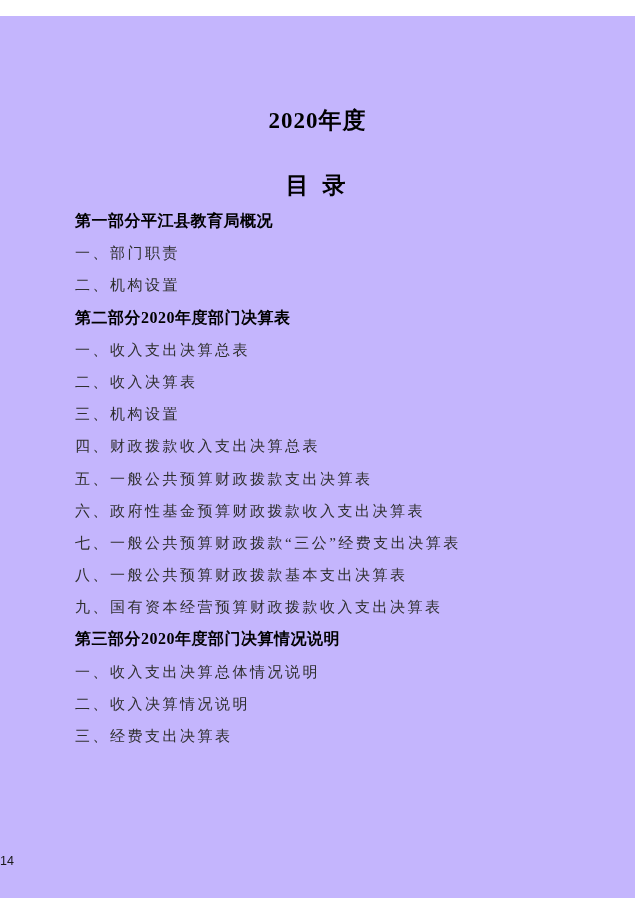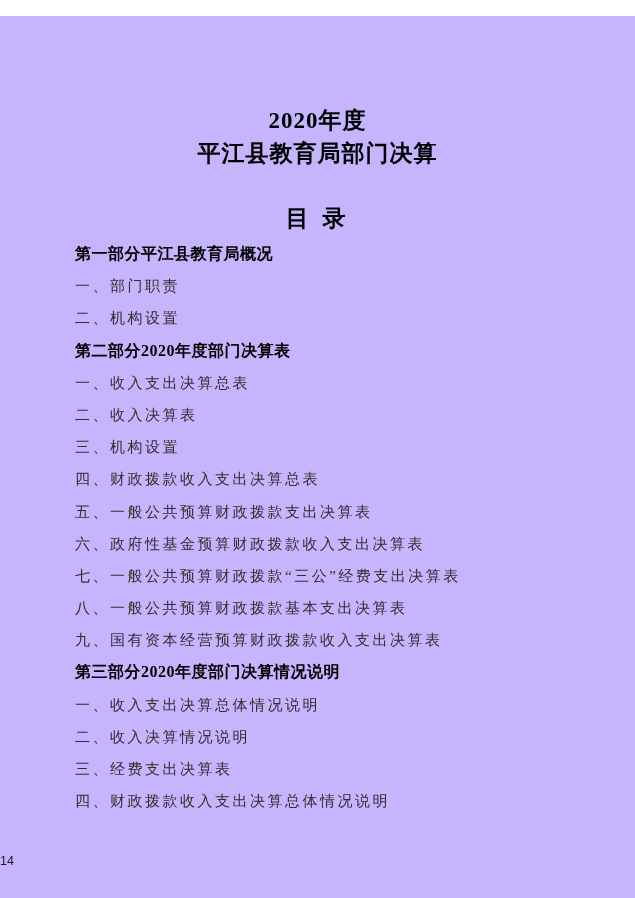--- a/index.html
+++ b/index.html
@@ -64,21 +64,20 @@
     font-size: 12.5px;
     color: #1a1a1a;
     font-family: "Liberation Sans", "DejaVu Sans", sans-serif;
   }
 </style>
 </head>
 <body>
 
 <div class="page">
   <div class="doc-title first">2020年度</div>
-  <div class="doc-title">平江县教育局部门决算</div>
 
   <div class="toc-heading">目 录</div>
 
   <div class="toc-list">
       <div class="toc-entry section">第一部分平江县教育局概况</div>
       <div class="toc-entry item">一、部门职责</div>
       <div class="toc-entry item">二、机构设置</div>
       <div class="toc-entry section">第二部分2020年度部门决算表</div>
       <div class="toc-entry item">一、收入支出决算总表</div>
       <div class="toc-entry item">二、收入决算表</div>
@@ -86,17 +85,16 @@
       <div class="toc-entry item">四、财政拨款收入支出决算总表</div>
       <div class="toc-entry item">五、一般公共预算财政拨款支出决算表</div>
       <div class="toc-entry item">六、政府性基金预算财政拨款收入支出决算表</div>
       <div class="toc-entry item">七、一般公共预算财政拨款“三公”经费支出决算表</div>
       <div class="toc-entry item">八、一般公共预算财政拨款基本支出决算表</div>
       <div class="toc-entry item">九、国有资本经营预算财政拨款收入支出决算表</div>
       <div class="toc-entry section">第三部分2020年度部门决算情况说明</div>
       <div class="toc-entry item">一、收入支出决算总体情况说明</div>
       <div class="toc-entry item">二、收入决算情况说明</div>
       <div class="toc-entry item">三、经费支出决算表</div>
-      <div class="toc-entry item">四、财政拨款收入支出决算总体情况说明</div>
     </div>
 
   <div class="page-footer">14</div>
 </div>
 
 </body></html>

